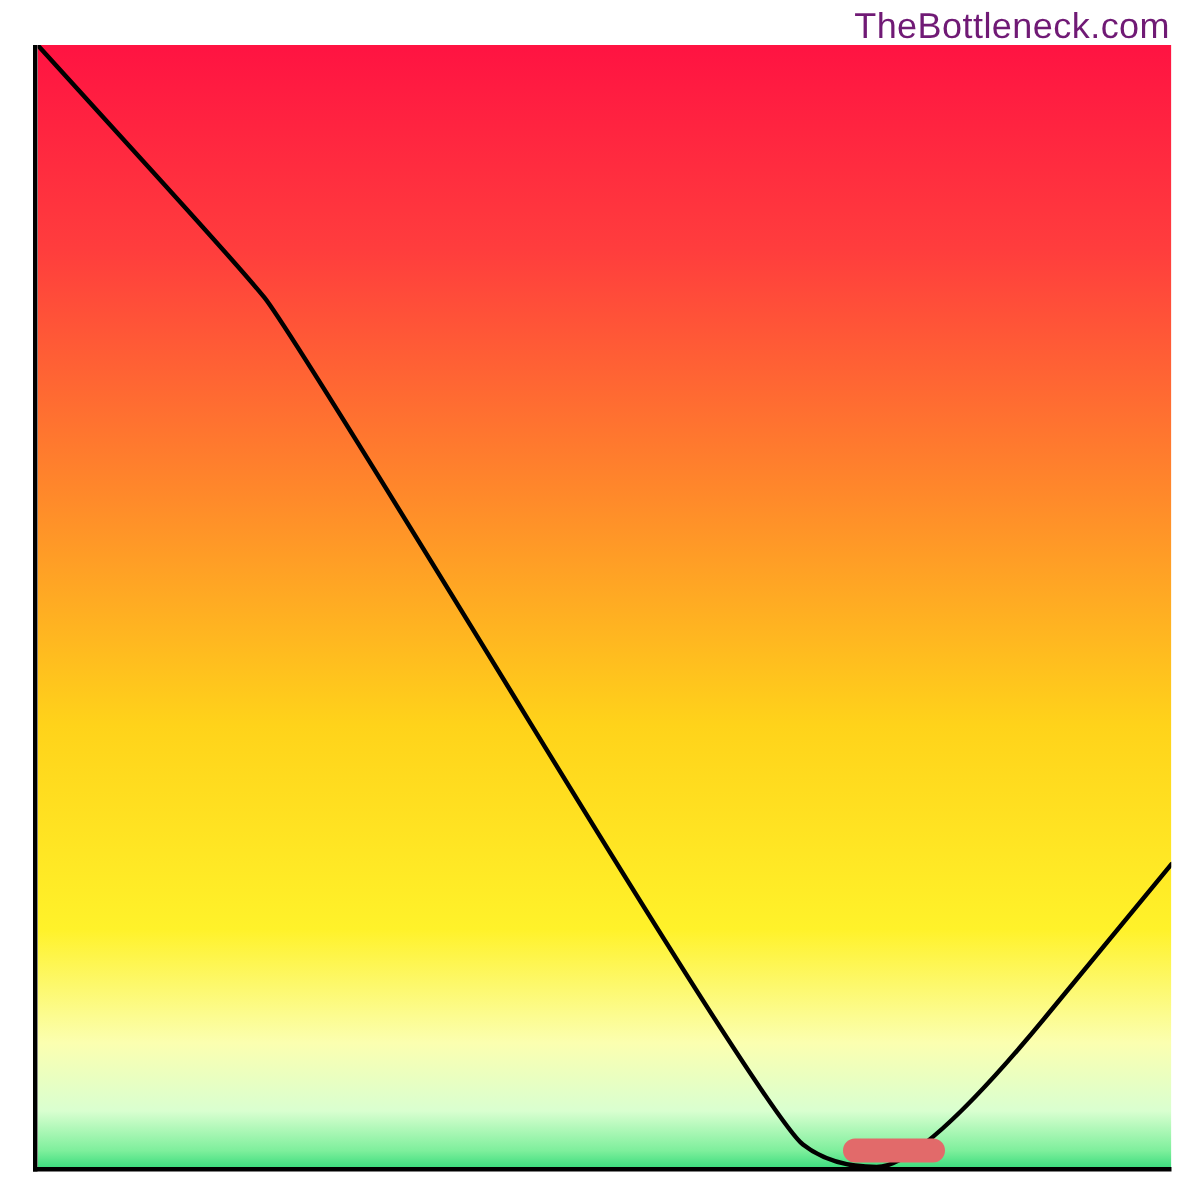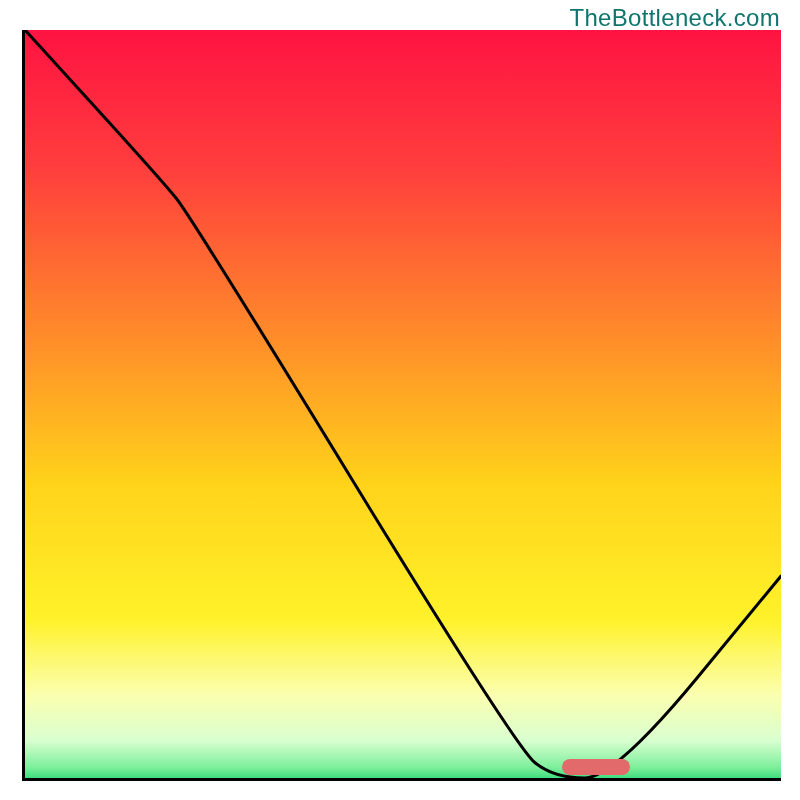--- a/index.html
+++ b/index.html
@@ -14,21 +14,21 @@
     position: relative;
     width: 800px;
     height: 800px;
   }
   .watermark {
     position: absolute;
     top: 4px;
     right: 20px;
     font-size: 24px;
     font-weight: 500;
-    color: #0f766e;
+    color: #701a75;
     letter-spacing: 0.3px;
     z-index: 10;
   }
   .plot-area {
     position: absolute;
     left: 22px;
     top: 30px;
     width: 756px;
     height: 748px;  
     overflow: hidden;

